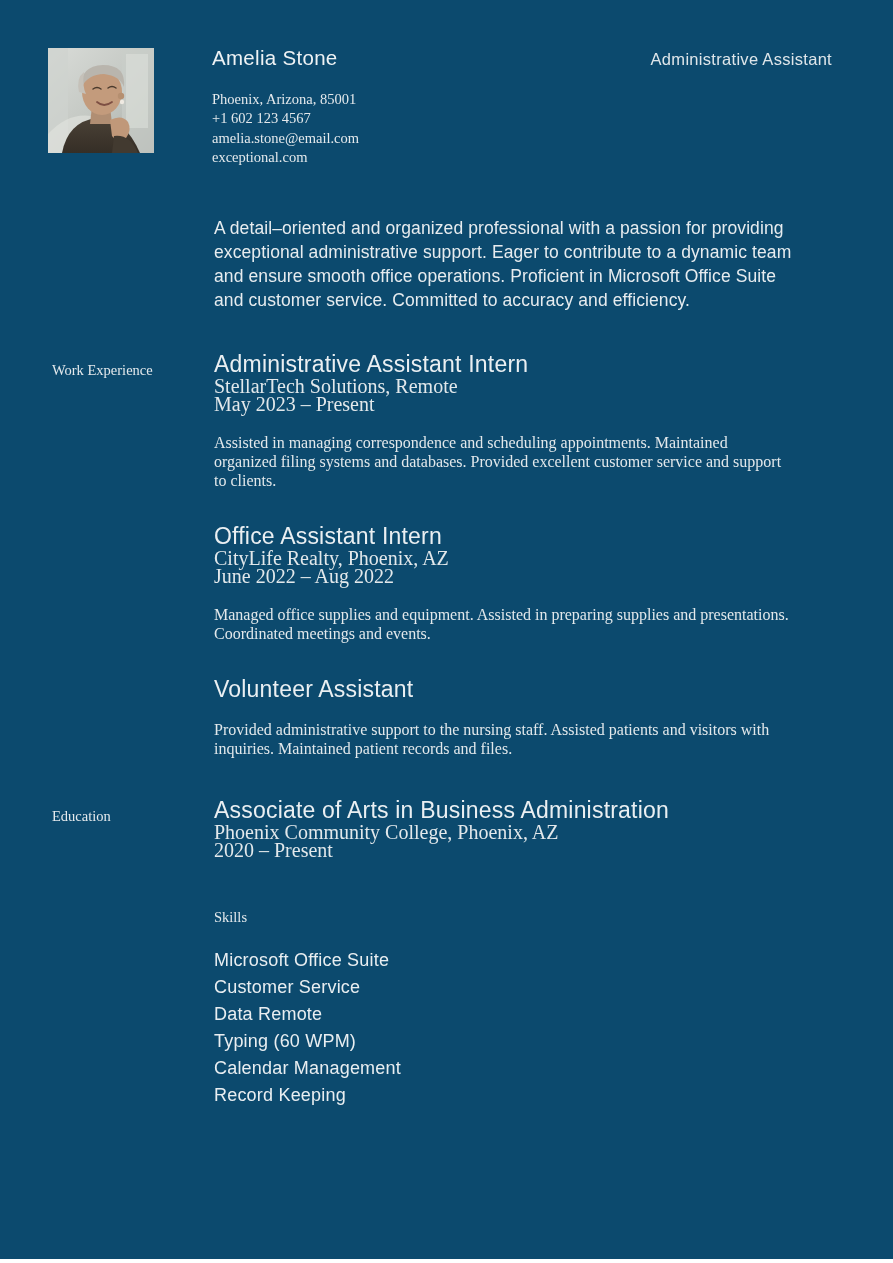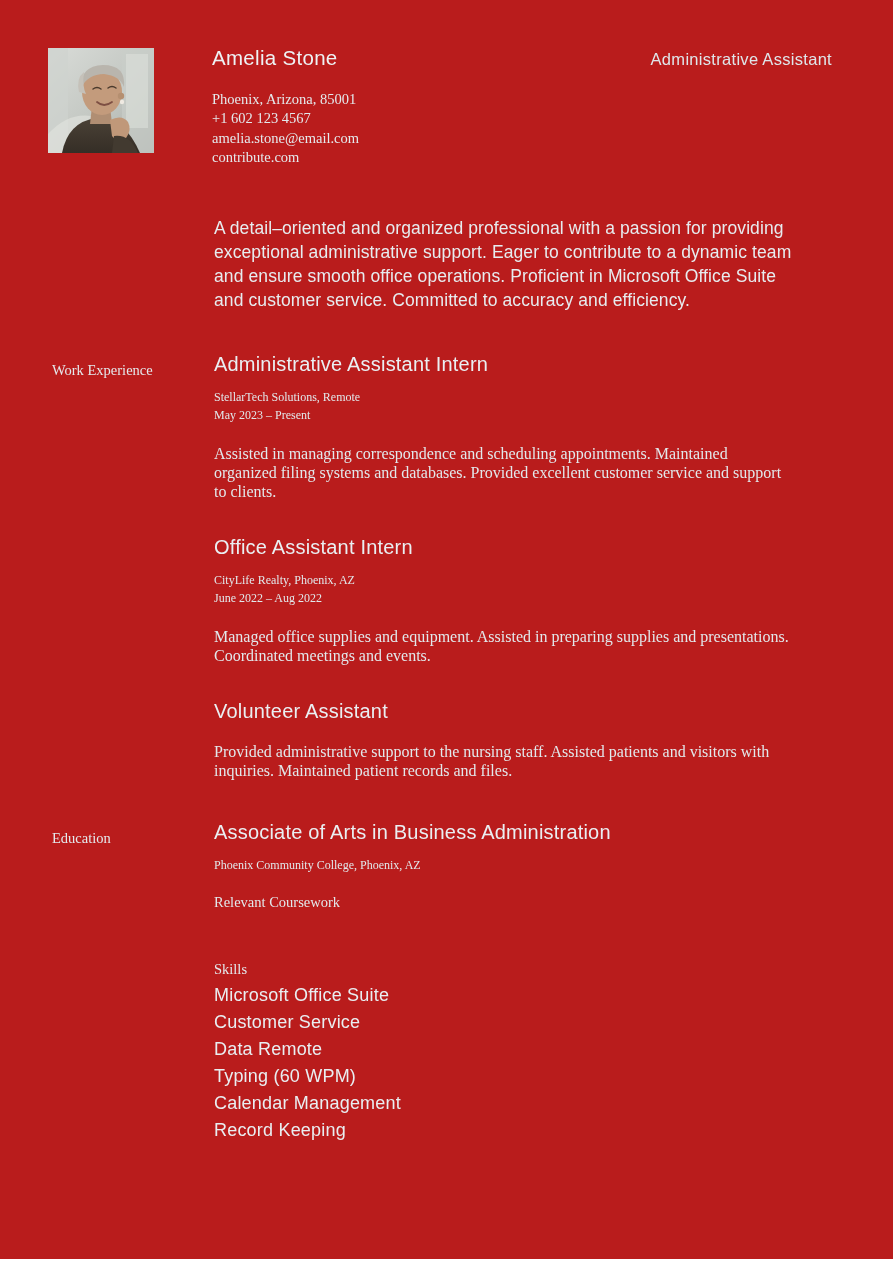--- a/index.html
+++ b/index.html
@@ -11,21 +11,21 @@
     height: 1263px;
     background: #ffffff;
     font-family: "Liberation Sans", sans-serif;
     overflow: hidden;
   }
 
   .resume {
     position: relative;
     width: 893px;
     height: 1259px;
-    background: #b91c1c;
+    background: #0c4a6e;
     color: #e9edf0;
     box-sizing: border-box;
     overflow: hidden;
   }
 
   
   .sans   { font-family: "Liberation Sans", sans-serif; font-weight: 400; }
   .serif  { font-family: Liberation Serif, serif; font-weight: 400; }
 
   
@@ -111,28 +111,28 @@
   .section-label {
     font-size: 14.5px;
     line-height: 18px;
     color: #e4e9ec;
     padding-top: 8px;
   }
 
   .entry + .entry { margin-top: 35px; }
 
   .entry-title {
-    font-size: 20px;
+    font-size: 23px;
     line-height: 23px;
     letter-spacing: 0.2px;
     color: #eaeff2;
   }
   .entry-meta {
-    margin-top: 12px;
-    font-size: 12px;
+    margin-top: 1px;
+    font-size: 20px;
     line-height: 18.5px;
     color: #e2e8eb;
   }
   .entry-desc {
     margin-top: 19px;
     font-size: 16px;
     line-height: 19px;
     color: #e2e8eb;
     max-width: 575px;
   }
@@ -148,21 +148,21 @@
   
   .skills-block {
     margin-top: 48px;
   }
   .skills-heading {
     font-size: 14.5px;
     line-height: 18px;
     color: #e4e9ec;
   }
   .skills-list {
-    margin-top: 4px;
+    margin-top: 21px;
   }
   .skill-item {
     font-size: 18px;
     line-height: 27px;
     letter-spacing: 0.2px;
     color: #e9eef1;
   }
 
   .bottom-pad { height: 24px; }
 </style>
@@ -222,21 +222,21 @@
 
     <div class="header-main">
       <div class="name-line">
         <div class="sans name">Amelia Stone</div>
         <div class="sans job-title">Administrative Assistant</div>
       </div>
       <div class="serif contact">
         <div>Phoenix, Arizona, 85001</div>
         <div>+1 602 123 4567</div>
         <div>amelia.stone@email.com</div>
-        <div>contribute.com</div>
+        <div>exceptional.com</div>
       </div>
     </div>
   </div>
 
   <div class="row summary-wrap">
     <div class="col-left"></div>
     <div class="col-right">
       <div class="sans summary">A detail–oriented and organized professional with a passion for providing exceptional administrative support. Eager to contribute to a dynamic team and ensure smooth office operations. Proficient in Microsoft Office Suite and customer service. Committed to accuracy and efficiency.</div>
     </div>
   </div>
@@ -276,22 +276,22 @@
   <div class="row section">
     <div class="col-left">
       <div class="serif section-label">Education</div>
     </div>
     <div class="col-right">
 
       <div class="entry">
         <div class="sans entry-title">Associate of Arts in Business Administration</div>
         <div class="serif entry-meta">
           <div>Phoenix Community College, Phoenix, AZ</div>
+          <div>2020 – Present</div>
         </div>
-        <div class="serif coursework">Relevant Coursework</div>
       </div>
 
       <div class="skills-block">
         <div class="serif skills-heading">Skills</div>
         <div class="skills-list">
           <div class="sans skill-item">Microsoft Office Suite</div>
           <div class="sans skill-item">Customer Service</div>
           <div class="sans skill-item">Data Remote</div>
           <div class="sans skill-item">Typing (60 WPM)</div>
           <div class="sans skill-item">Calendar Management</div>

